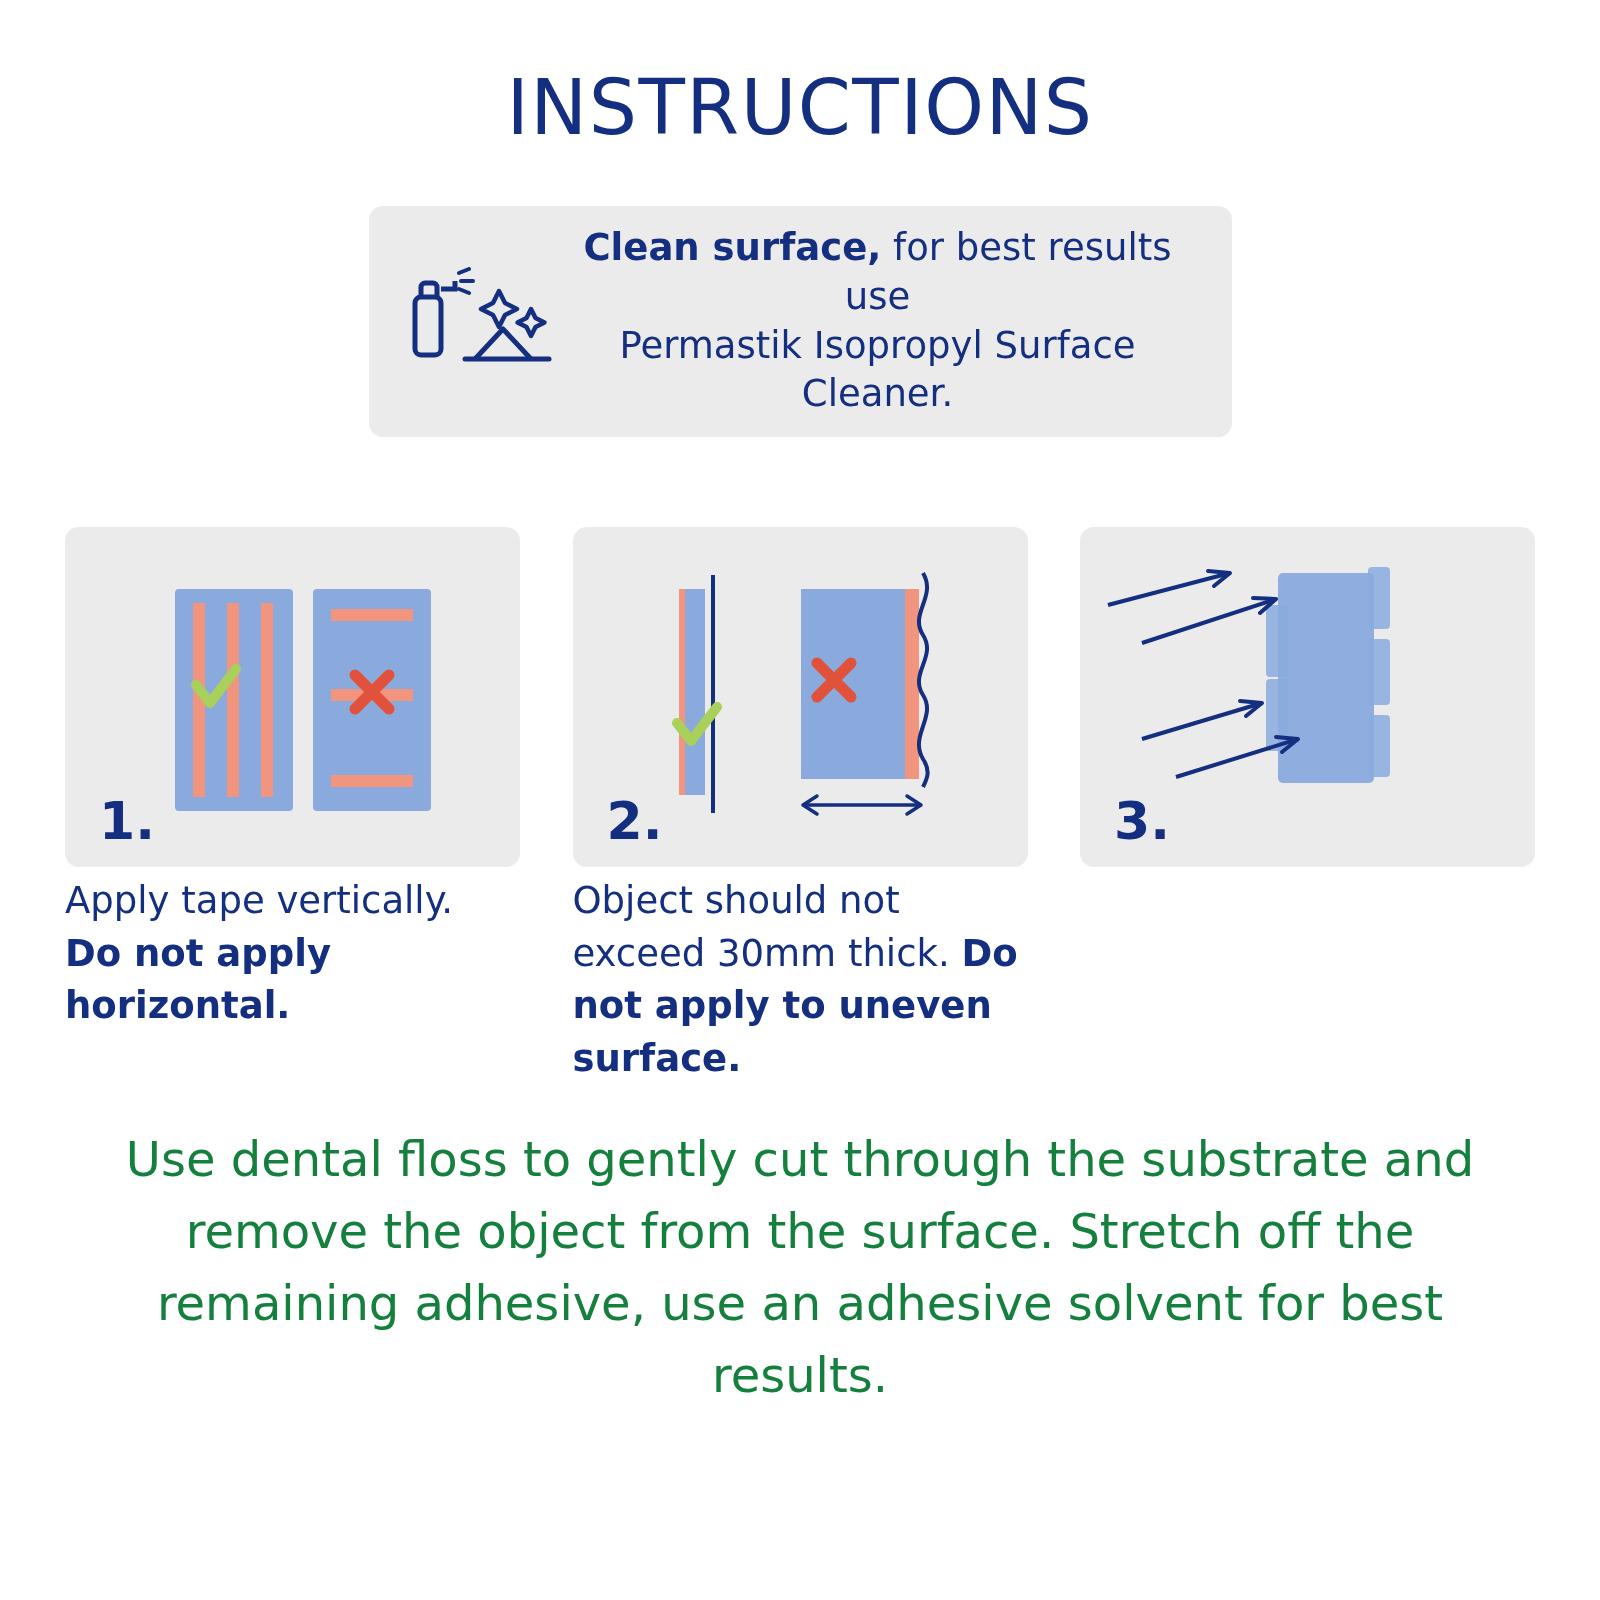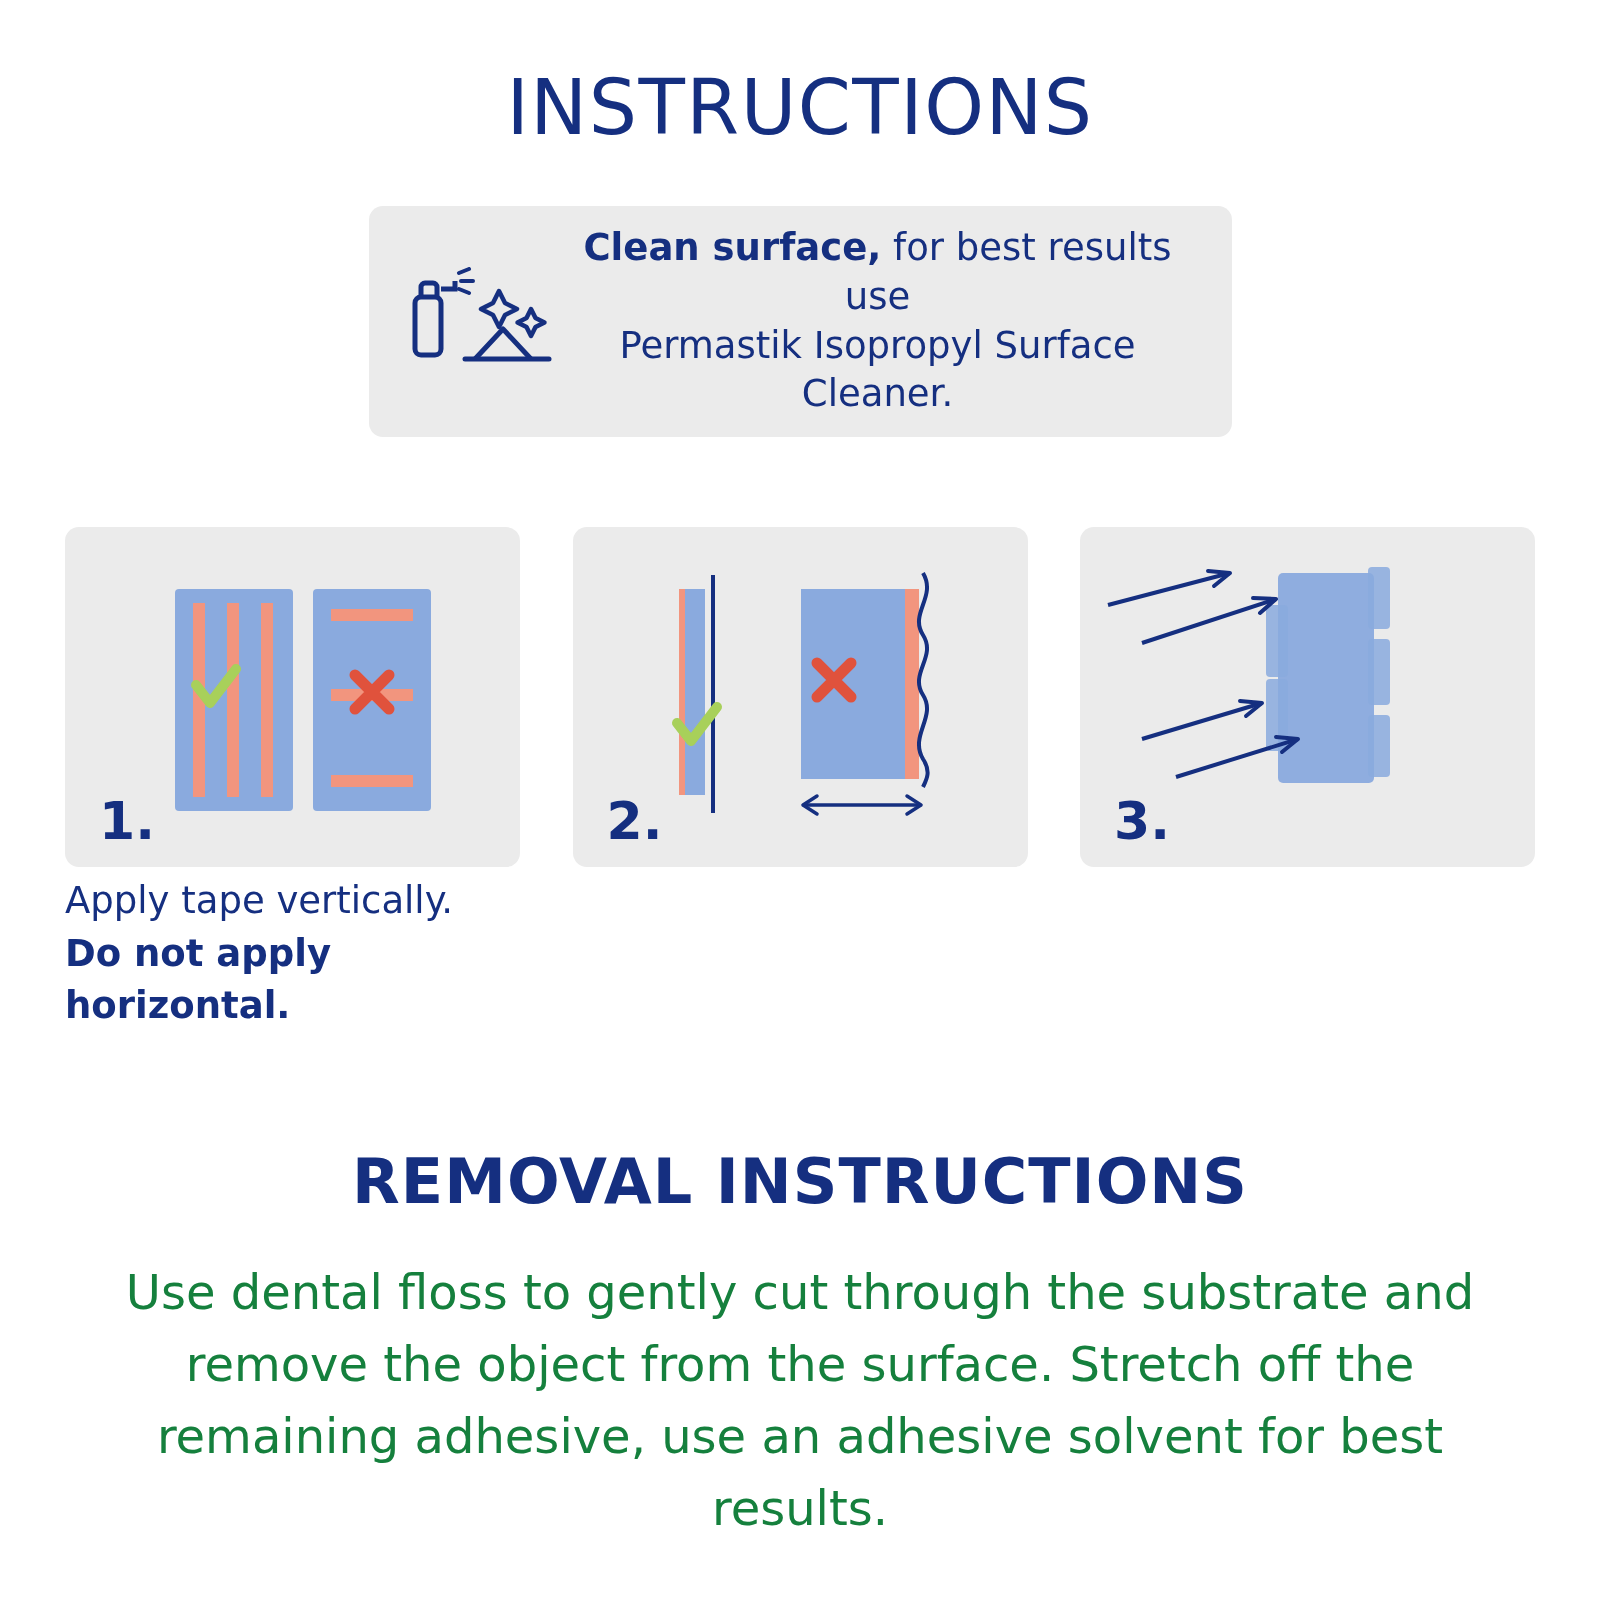--- a/index.html
+++ b/index.html
@@ -191,20 +191,23 @@
             <path d="M350 46 c14 24 -14 40 0 62 c14 22 -14 38 0 60 c14 22 -14 40 0 64 c8 12 4 20 0 28" stroke="#152f80" stroke-width="4" fill="none"></path>
             <path d="M244 136 l34 34 M278 136 l-34 34" stroke="#e0523c" stroke-width="11" stroke-linecap="round"></path>
 
             <path d="M230 278 H348" stroke="#152f80" stroke-width="3.5"></path>
             <path d="M230 278 l14 -9 M230 278 l14 9" stroke="#152f80" stroke-width="3.5" fill="none" stroke-linecap="round"></path>
             <path d="M348 278 l-14 -9 M348 278 l-14 9" stroke="#152f80" stroke-width="3.5" fill="none" stroke-linecap="round"></path>
           </svg>
         </div>
         <div class="step-num">2.</div>
       </div>
+      <div class="step-caption">
+        <span>Object should not exceed 30mm thick. </span><b>Do not apply to uneven surface.</b>
+      </div>
     </div>
 
     <div class="step">
       <div class="step-card">
         <div class="step-art">
           <svg width="455" height="340" viewBox="0 0 455 340" xmlns="http://www.w3.org/2000/svg">
 
             <rect x="198" y="46" width="96" height="210" rx="5" fill="#8aaade" opacity="0.95"></rect>
             <rect x="186" y="78" width="22" height="72" rx="4" fill="#8aaade" opacity="0.85"></rect>
             <rect x="186" y="152" width="22" height="72" rx="4" fill="#8aaade" opacity="0.85"></rect>
@@ -222,16 +225,15 @@
             <path d="M96 250 L218 212" stroke="#152f80" stroke-width="4" fill="none"></path>
             <path d="M218 212 l-22 -2 M218 212 l-16 13" stroke="#152f80" stroke-width="4" fill="none" stroke-linecap="round"></path>
           </svg>
         </div>
         <div class="step-num">3.</div>
       </div>
     </div>
 
   </div>
 
-  <div class="removal-title">REMOVAL INSTRUCTIONS</div>
   <div class="removal-body">Use dental floss to gently cut through the substrate and remove the object from the surface. Stretch off the remaining adhesive, use an adhesive solvent for best results.</div>
 
 </div>
 
 </body></html>

